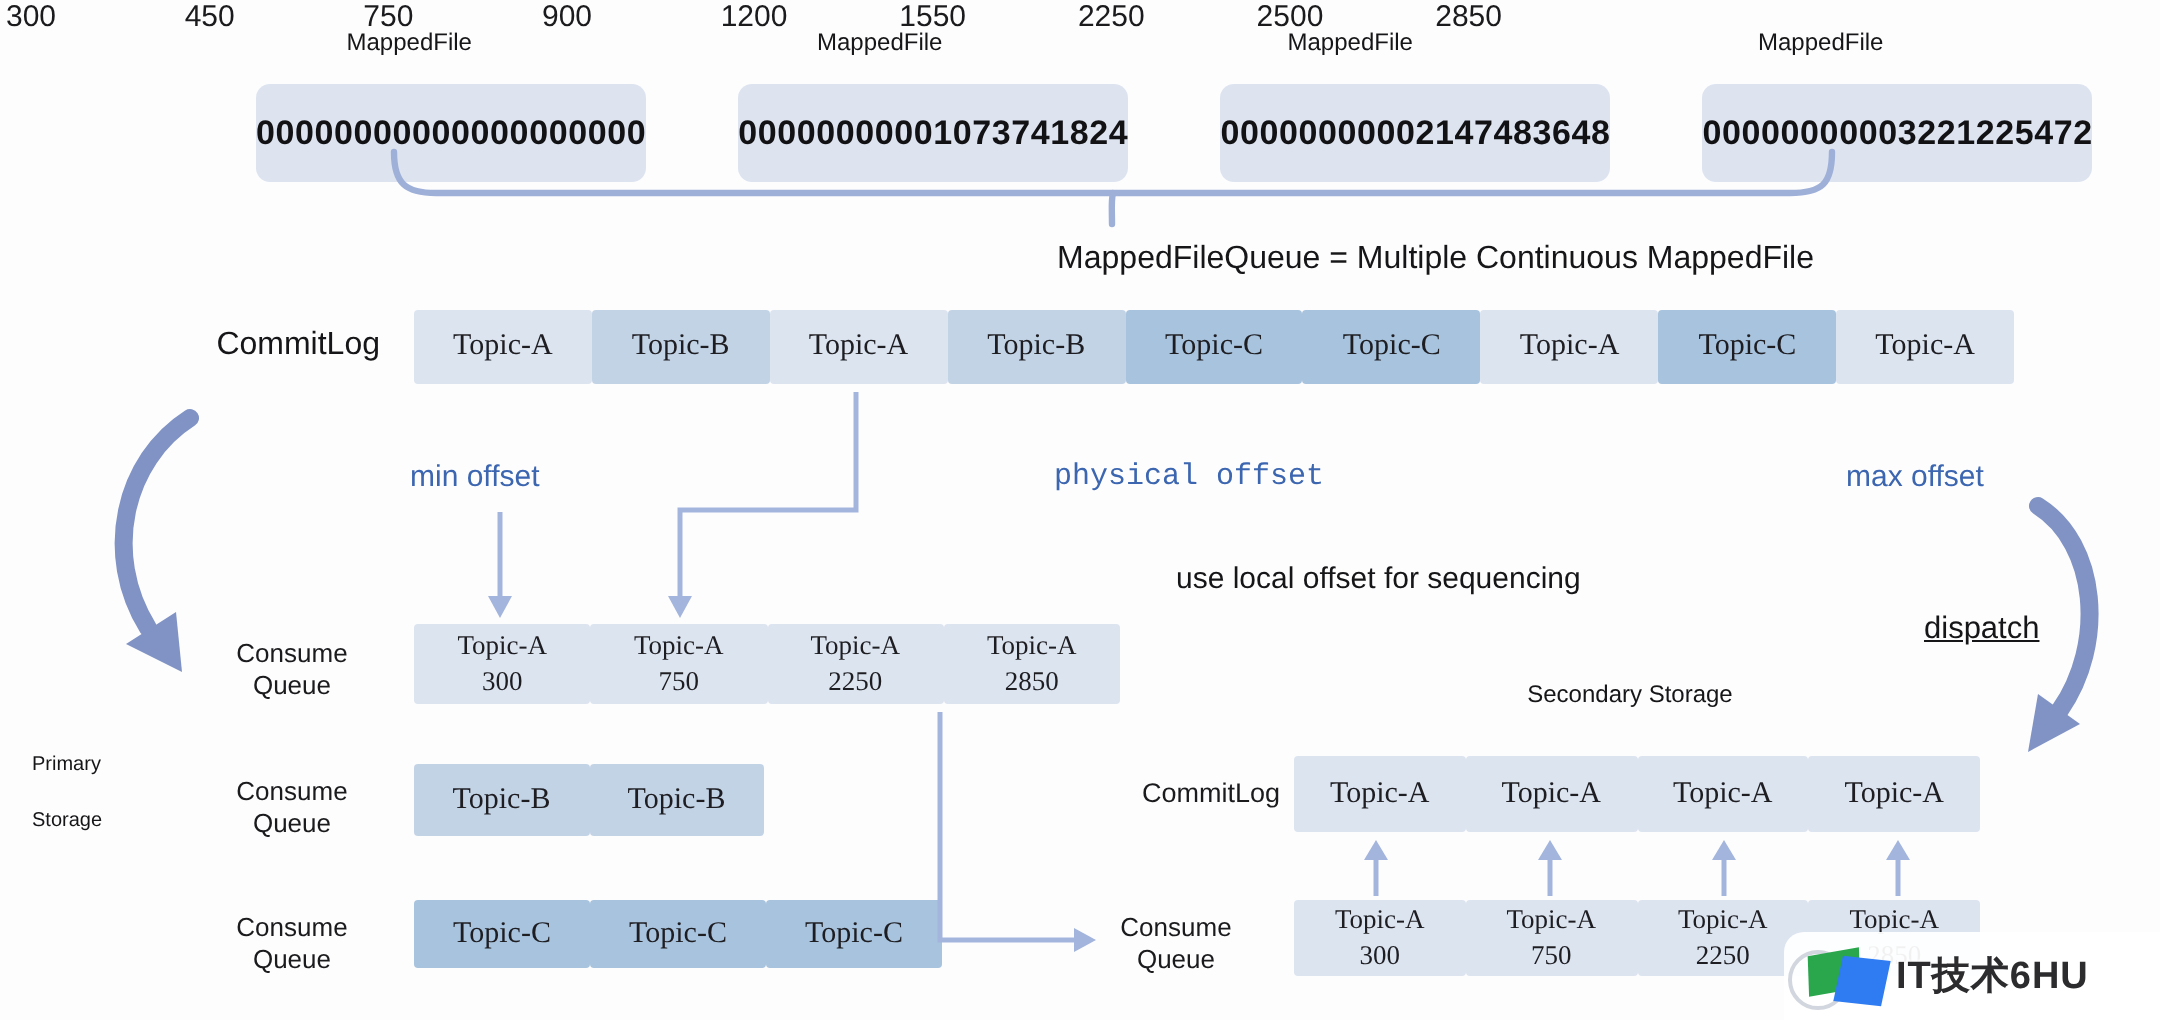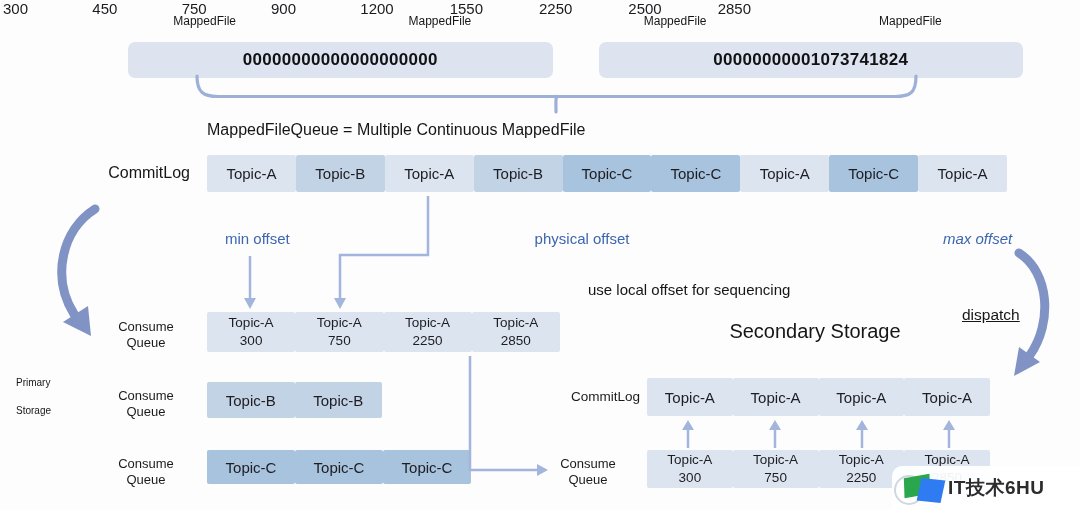--- a/index.html
+++ b/index.html
@@ -5,46 +5,46 @@
   html,body{margin:0;padding:0;background:#fff;}
   .canvas{
     position:relative;width:1080px;height:510px;overflow:hidden;
     background:#fdfdfe;font-family:"Liberation Sans",sans-serif;color:#1d1d20;
   }
   .abs{position:absolute;}
   
   .mf-labels{position:absolute;left:92px;top:14px;width:931px;display:flex;gap:10px;}
   .mf-label{flex:1;text-align:center;font-size:12px;color:#161618;}
   .mf-boxes{position:absolute;left:92px;top:42px;width:931px;display:flex;gap:10px;}
-  .mf-box{flex:1;height:36px;background:#dde4f0;border-radius:7px;display:flex;align-items:center;justify-content:center;
+  .mf-box{flex:1;height:49px;background:#dde4f0;border-radius:7px;display:flex;align-items:center;justify-content:center;
           font-size:17px;font-weight:bold;color:#121215;letter-spacing:.3px;margin-left:36px;}
-  .caption{position:absolute;left:207px;top:121px;width:700px;text-align:left;font-size:16px;color:#161618;}
-  
-  .row{position:absolute;display:flex;gap:0;}
+  .caption{position:absolute;left:207px;top:121px;width:700px;text-align:right;font-size:16px;color:#161618;}
+  
+  .row{position:absolute;display:flex;gap:0;font-family:Liberation Serif, serif;}
   .cell{flex:1;display:flex;flex-direction:column;align-items:center;justify-content:center;border-radius:2px;color:#1d1d22;}
   .v-a{background:#dce4f0;}
   .v-b{background:#c3d3e6;}
   .v-c{background:#a8c3dd;}
   .cl-row{left:207px;top:155px;width:800px;height:37px;}
   .cl-row .cell{font-size:15px;}
   .offsets{left:207px;top:200px;width:800px;display:flex;gap:4px;}
   .offset{flex:1;text-align:left;padding-left:3px;font-size:15px;color:#1b1b1e;}
-  .blue{color:#3c66b0;font-size:15px;margin-left:20px;}
+  .blue{color:#3c66b0;font-size:15px;}
   .cl-label{position:absolute;left:90px;top:164px;width:100px;text-align:right;font-size:16px;color:#161618;}
   
   .cq-label{position:absolute;width:72px;text-align:center;font-size:13px;line-height:1.2;color:#1b1b1e;}
   .cq1{left:207px;top:312px;width:353px;height:40px;}
   .cq1 .cell{font-size:13.5px;line-height:1.3;}
   .cq2{left:207px;top:382px;width:175px;height:36px;}
   .cq2 .cell{font-size:15px;}
   .cq3{left:207px;top:450px;width:264px;height:34px;}
   .cq3 .cell{font-size:15px;}
   .storage-label{position:absolute;font-size:10px;color:#161618;}
   
-  .sec-heading{position:absolute;left:700px;top:320px;width:230px;text-align:center;font-size:20px;color:#161618;}
+  .sec-heading{position:absolute;left:700px;top:340px;width:230px;text-align:center;font-size:12px;color:#161618;}
   .sec-cl-label{position:absolute;left:540px;top:389px;width:100px;text-align:right;font-size:13.5px;color:#1b1b1e;}
   .sec-cl-row{left:647px;top:378px;width:343px;height:38px;}
   .sec-cl-row .cell{font-size:15px;}
   .sec-cq-label{position:absolute;left:552px;top:456px;width:72px;text-align:center;font-size:13px;line-height:1.2;color:#1b1b1e;}
   .sec-cq-row{left:647px;top:450px;width:343px;height:38px;}
   .sec-cq-row .cell{font-size:13.5px;line-height:1.3;}
   .note{position:absolute;font-size:15px;color:#161618;}
   svg.overlay{position:absolute;left:0;top:0;z-index:6;pointer-events:none;}
   
   .watermark{position:absolute;right:0;bottom:0;z-index:20;width:188px;height:44px;
@@ -66,20 +66,22 @@
   <div class="mf-label">MappedFile</div>
       <div class="mf-label">MappedFile</div>
       <div class="mf-label">MappedFile</div>
       <div class="mf-label">MappedFile</div>
     </div>
 
   <div class="mf-boxes">
 
   <div class="mf-box">00000000000000000000</div>
       <div class="mf-box">00000000001073741824</div>
+      <div class="mf-box">00000000002147483648</div>
+      <div class="mf-box">00000000003221225472</div>
     </div>
 
   <div class="caption">MappedFileQueue = Multiple Continuous MappedFile</div>
 
   <div class="cl-label">CommitLog</div>
   <div class="row cl-row">
 
   <div class="cell v-a">
       <span>Topic-A</span>
     </div>
@@ -116,22 +118,22 @@
       <div class="offset">750</div>
       <div class="offset">900</div>
       <div class="offset">1200</div>
       <div class="offset">1550</div>
       <div class="offset">2250</div>
       <div class="offset">2500</div>
       <div class="offset">2850</div>
     </div>
 
   <div class="abs blue" style="left:205px;top:230px;">min offset</div>
-  <div class="abs blue" style="left:462px;top:230px;width:200px;text-align:center;">physical offset</div>
-  <div class="abs blue" style="left:923px;top:230px;font-style:italic;">max offset</div>
+  <div class="abs blue" style="left:462px;top:230px;width:200px;text-align:right;font-family:Liberation Mono, monospace;">physical offset</div>
+  <div class="abs blue" style="left:923px;top:230px;">max offset</div>
 
   <div class="note" style="left:588px;top:281px;">use local offset for sequencing</div>
   <div class="note" style="left:962px;top:306px;font-size:15.5px;text-decoration:underline;">dispatch</div>
   <div class="storage-label" style="left:16px;top:369px;width:72px;line-height:28px;">Primary Storage</div>
   <div class="sec-heading">Secondary Storage</div>
 
   <div class="cq-label" style="left:110px;top:319px;">Consume Queue</div>
   <div class="row cq1">
 
   <div class="cell v-a">

